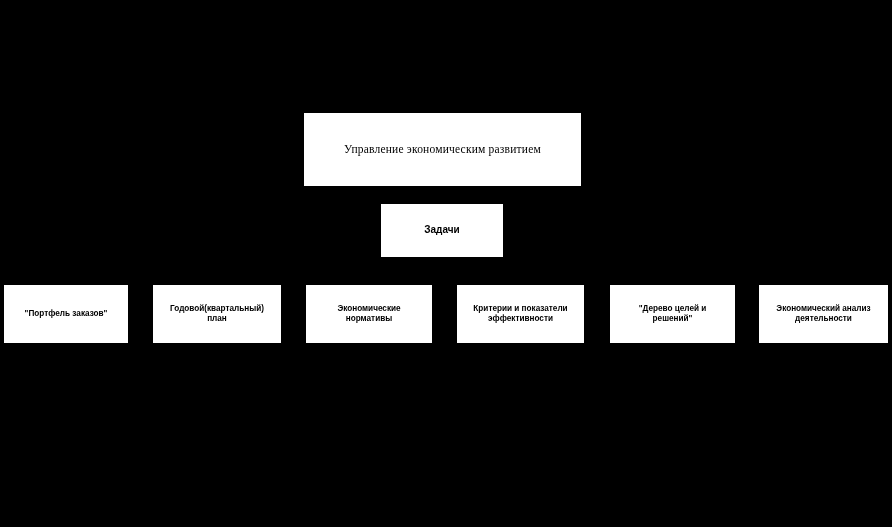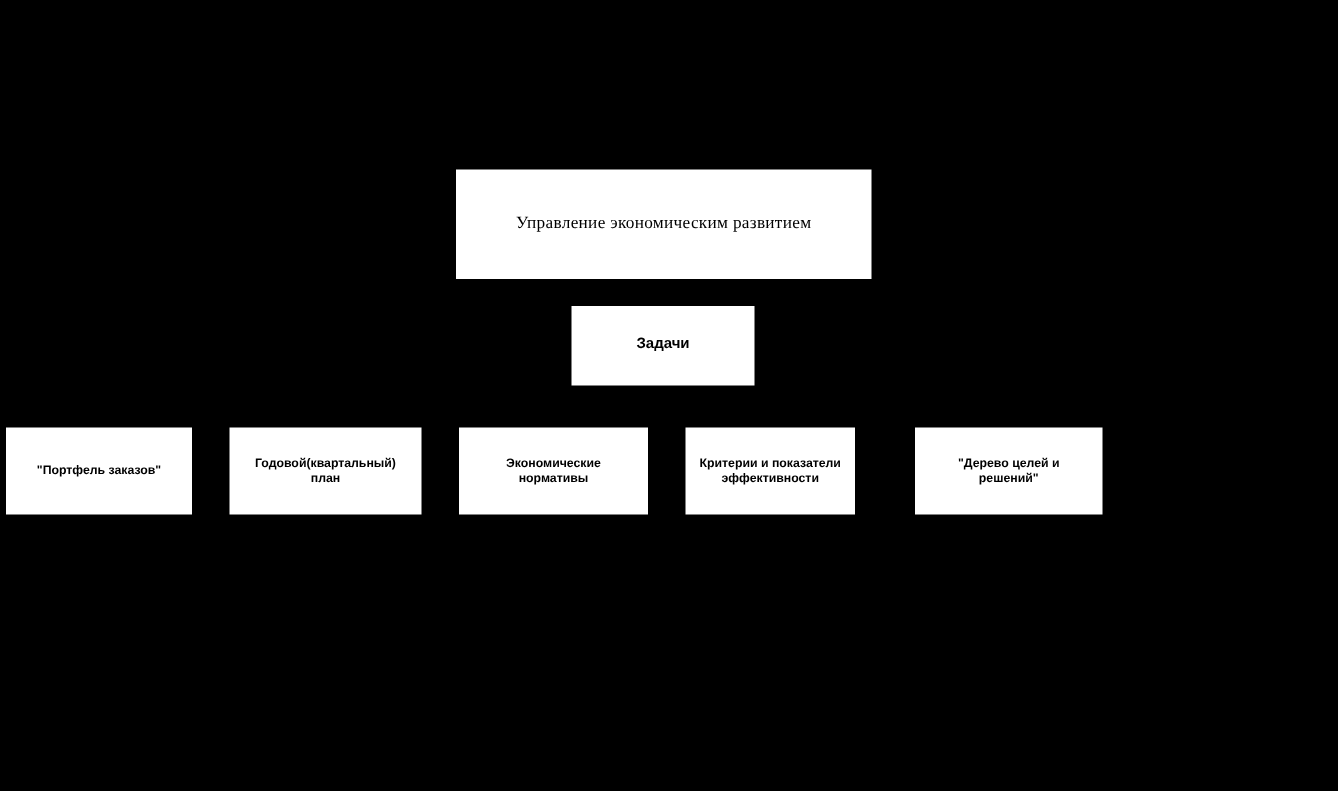--- a/index.html
+++ b/index.html
@@ -97,24 +97,28 @@
   <div class="node leaf" id="node-leaf-2" style="left: 153px; top: 285px; width: 128px; height: 58px; background: rgb(255, 255, 255); color: rgb(0, 0, 0);">
     <span class="node-label">Годовой(квартальный)
 план</span>
   </div>
 
   <div class="node leaf" id="node-leaf-3" style="left: 306px; top: 285px; width: 126px; height: 58px; background: rgb(255, 255, 255); color: rgb(0, 0, 0);">
     <span class="node-label">Экономические
 нормативы</span>
   </div>
 
-  <div class="node leaf" id="node-leaf-4" style="left: 457px; top: 285px; width: 113px; height: 58px; background: rgb(255, 255, 255); color: rgb(0, 0, 0);">
+  <div class="node leaf" id="node-leaf-4" style="left: 457px; top: 285px; width: 127px; height: 58px; background: rgb(255, 255, 255); color: rgb(0, 0, 0);">
     <span class="node-label">Критерии и показатели
 эффективности</span>
   </div>
 
   <div class="node leaf" id="node-leaf-5" style="left: 610px; top: 285px; width: 125px; height: 58px; background: rgb(255, 255, 255); color: rgb(0, 0, 0);">
     <span class="node-label">"Дерево целей и
 решений"</span>
   </div>
 
+  <div class="node leaf" id="node-leaf-6" style="left: 759px; top: 285px; width: 129px; height: 58px; background: rgb(255, 255, 255); color: rgb(0, 0, 0);">
+    <span class="node-label">Экономический анализ
+деятельности</span>
+  </div>
 
 </div>
 
 </body></html>

